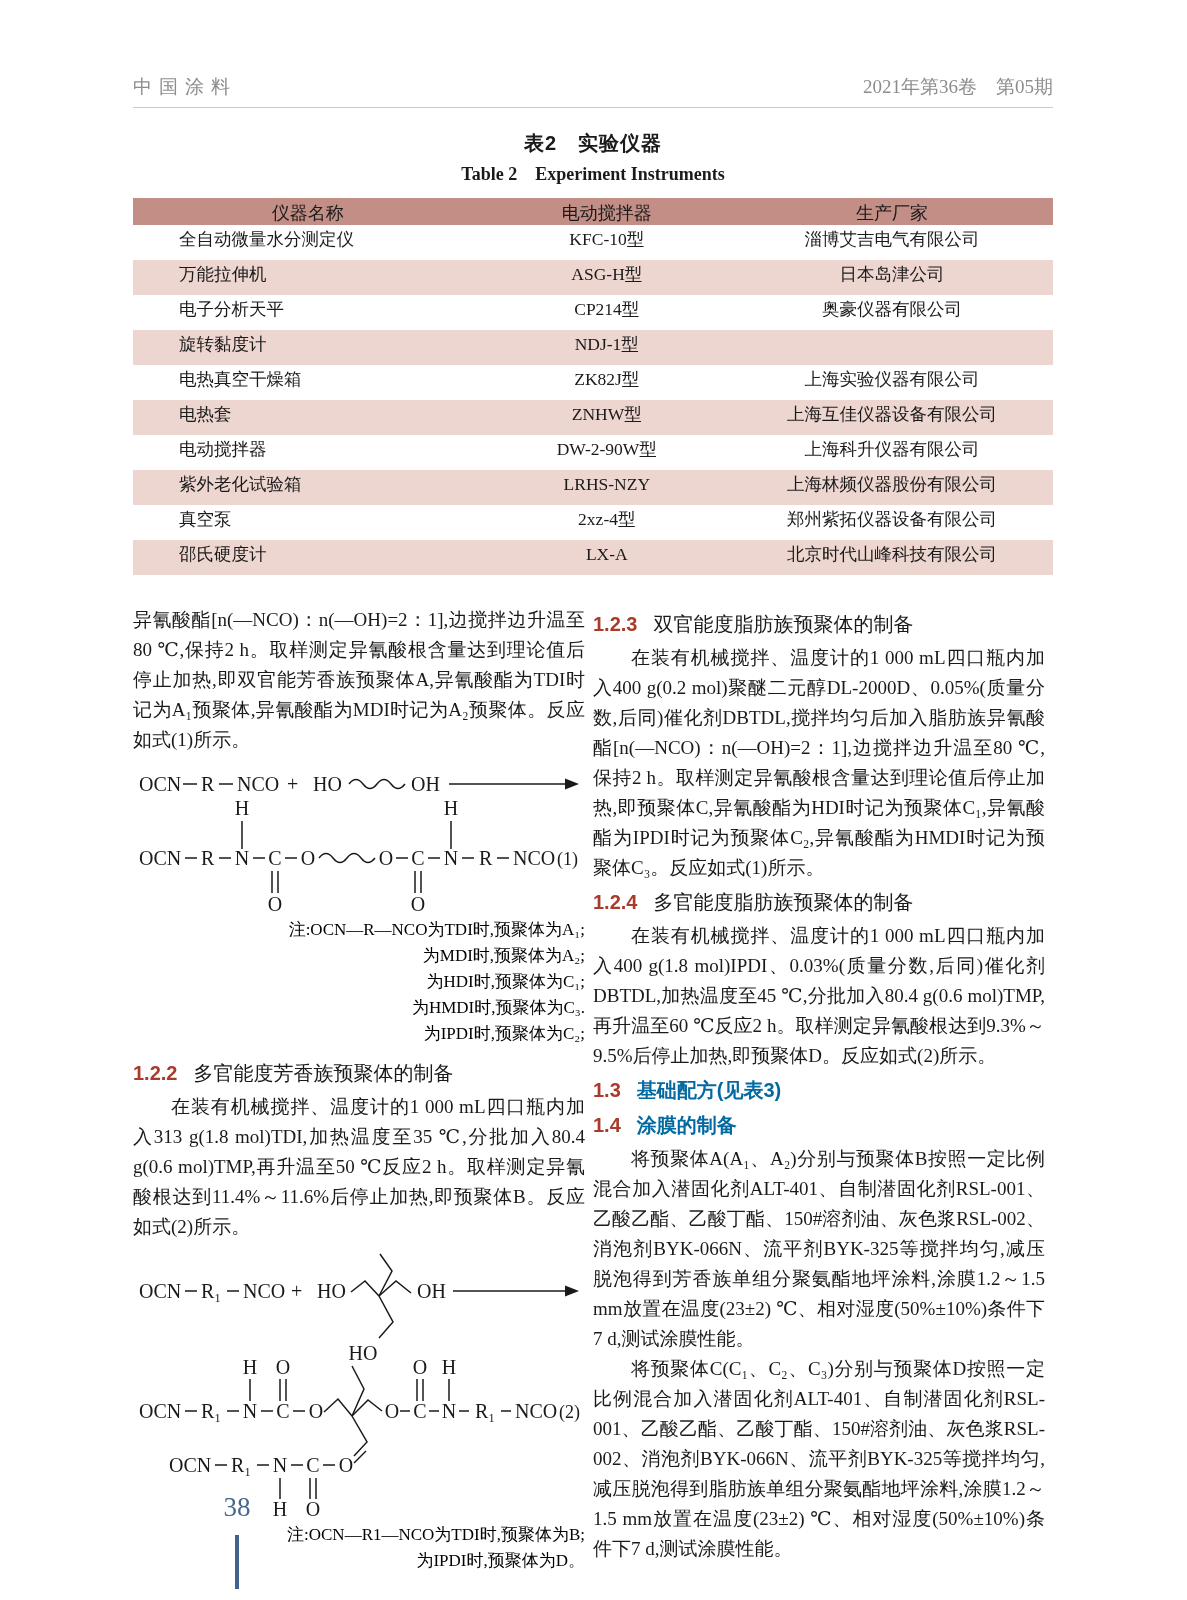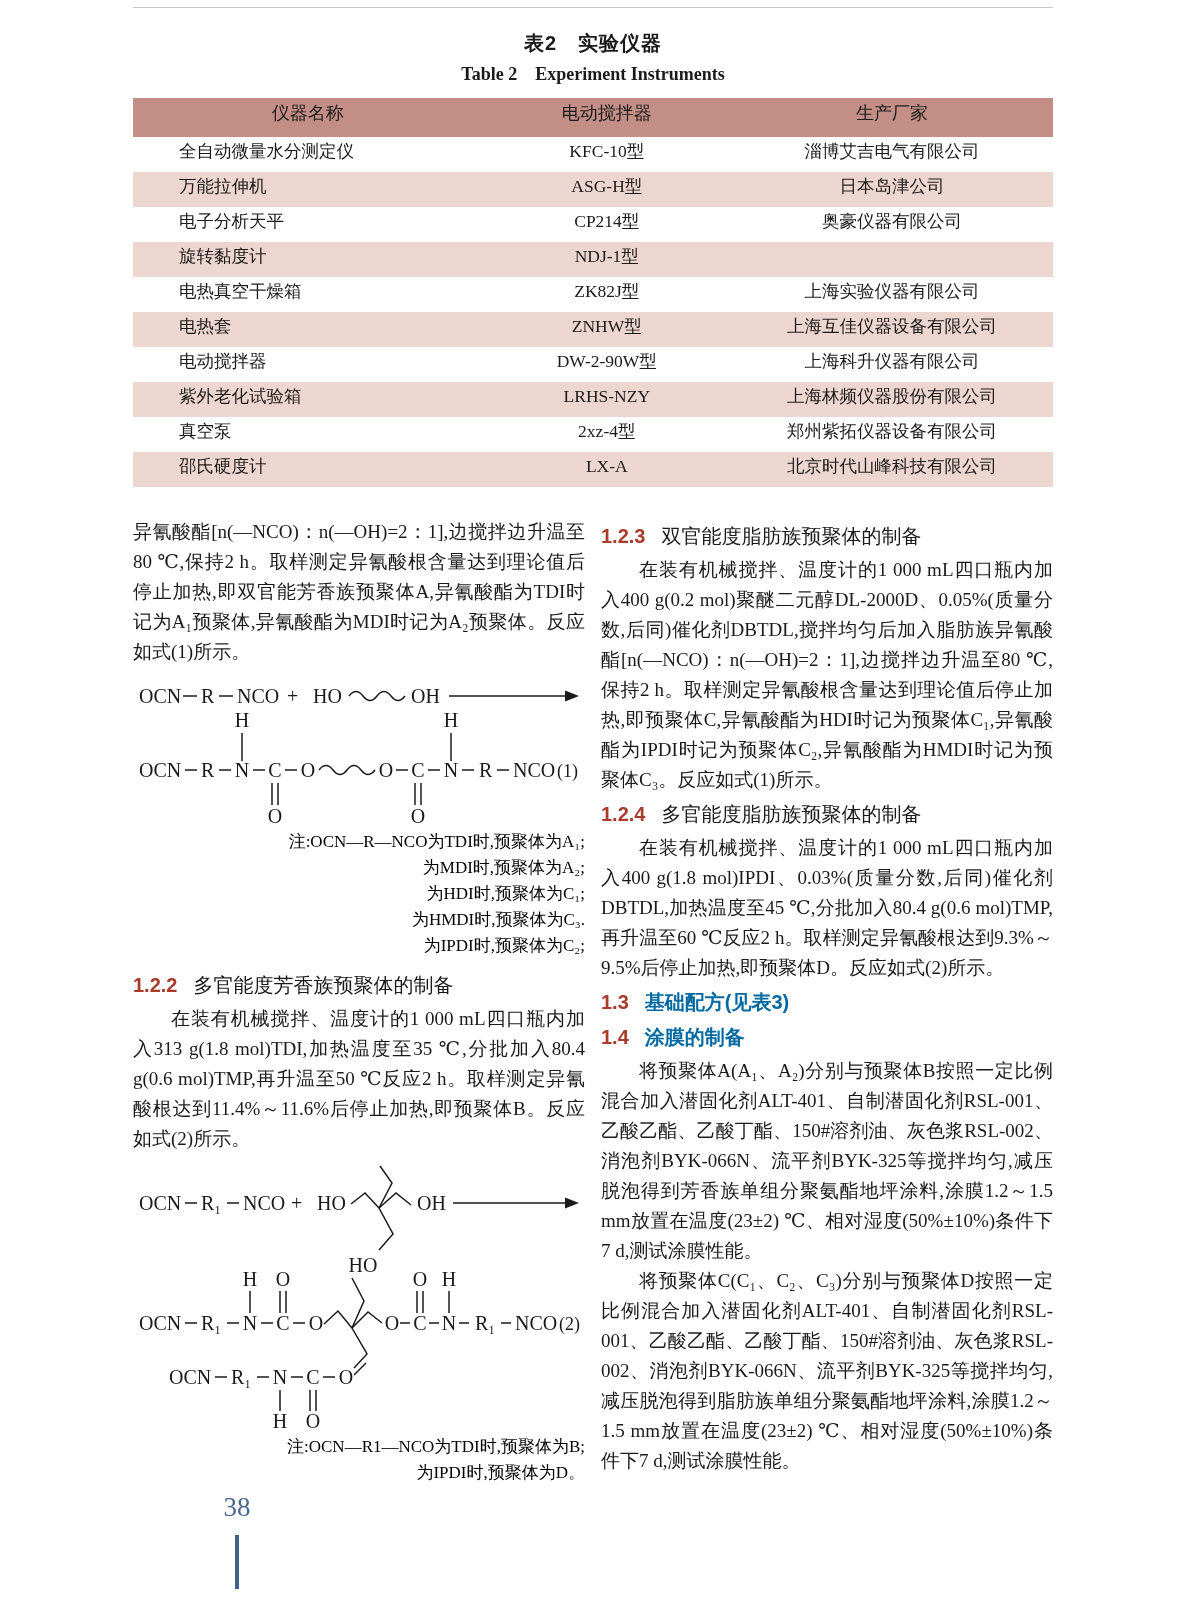--- a/index.html
+++ b/index.html
@@ -14,28 +14,28 @@
   .jrule{border-bottom:1.5px solid #c9c9c9;margin-top:7px;}
 
   
   .ttitle-zh{font-family:"Liberation Sans","DejaVu Sans",sans-serif;font-weight:700;
              font-size:20px;text-align:center;margin-top:22px;letter-spacing:1px;}
   .ttitle-en{font-weight:700;font-size:18px;text-align:center;margin-top:5px;}
 
   
   .itable{margin-top:12px;font-size:17.5px;}
   .trow{display:grid;grid-template-columns:38% 27% 35%;height:35px;line-height:28px;}
-  .thead{background:#c28e85;height:39px;line-height:31px;font-size:18px;}
+  .thead{background:#c28e85;height:27px;line-height:31px;font-size:18px;}
   .thead .c1{text-align:center;padding-left:0;}
   .c1{padding-left:46px;}
   .c2,.c3{text-align:center;}
   .tbody .trow:nth-child(even){background:#eed6d0;}
 
   
-  .cols{display:flex;gap:16px;margin-top:30px;}
+  .cols{display:flex;gap:8px;margin-top:30px;}
   .col{width:452px;font-size:19px;line-height:30px;text-align:justify;}
   .para{text-indent:2em;margin:0;}
   .para.noindent{text-indent:0;}
   .sechead{font-size:20px;line-height:32px;margin:3px 0;text-align:left;}
   .sechead .num{font-family:"Liberation Sans","DejaVu Sans",sans-serif;font-weight:700;
                 color:#a93b2b;margin-right:16px;}
   .sechead.red .title{color:#0369a1;font-family:"Liberation Sans","DejaVu Sans",sans-serif;font-weight:700;}
 
   
   .eqsvg{display:block;margin:8px 0 2px;}
@@ -54,20 +54,24 @@
   .fzh{font-family:"Liberation Sans","DejaVu Sans",sans-serif;font-weight:700;
        font-size:21px;color:#5b7697;letter-spacing:2px;}
   .fen{font-size:13.5px;color:#74889f;margin-top:3px;font-weight:600;}
 </style>
 </head>
 <body>
 
 <div class="page">
   <div class="inner">
 
+    <div class="jheader">
+      <span class="jname">中国涂料</span>
+      <span class="jissue">2021年第36卷　第05期</span>
+    </div>
     <div class="jrule"></div>
 
     <div class="ttitle-zh">表2　实验仪器</div>
     <div class="ttitle-en">Table 2　Experiment Instruments</div>
 
     <div class="itable">
       <div class="trow thead">
         <div class="c1">仪器名称</div>
         <div class="c2">电动搅拌器</div>
         <div class="c3">生产厂家</div>

